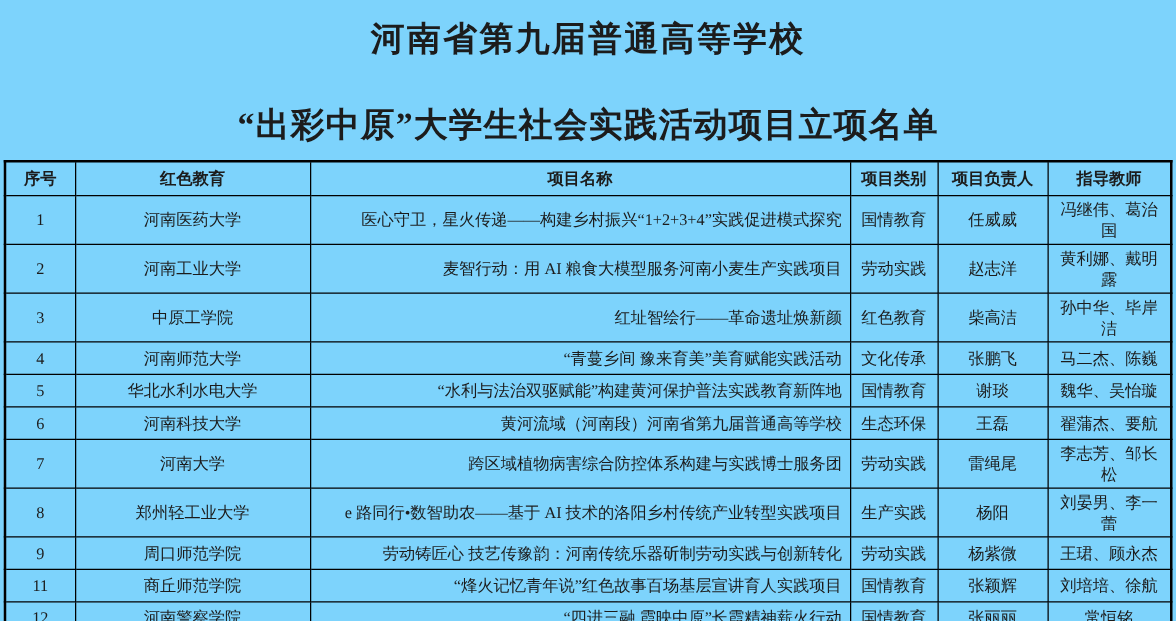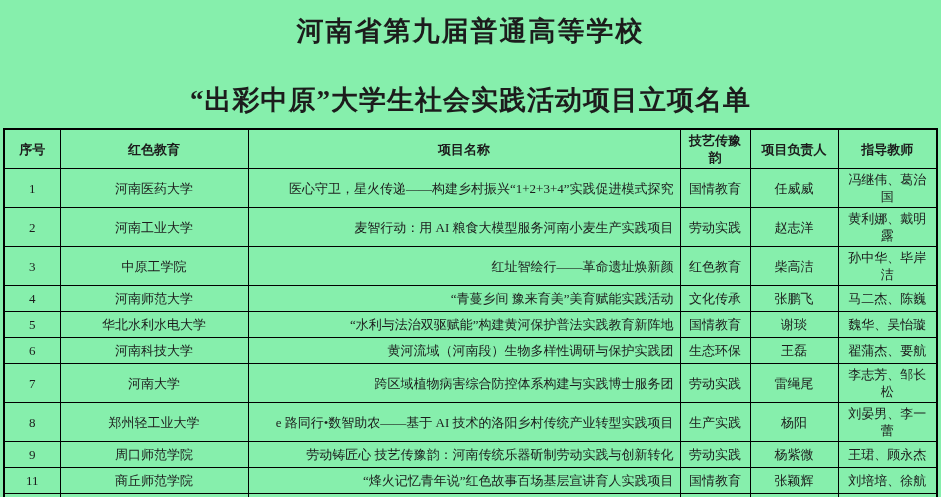--- a/index.html
+++ b/index.html
@@ -4,21 +4,21 @@
 <style>
   * { margin: 0; padding: 0; box-sizing: border-box; }
   html, body {
     background: #ffffff;
     font-family: "Liberation Serif", "DejaVu Serif", serif;
     color: #1c1c1c;
   }
   .page {
     width: 941px;
     height: 497px;
-    background: #86efac;
+    background: #7dd3fc;
     overflow: hidden;
   }
   .doc-header {
     text-align: center;
     padding-top: 12px;
   }
   .title-line-1 {
     font-size: 27px;
     font-weight: bold;
     line-height: 38px;
@@ -78,21 +78,21 @@
       <col style="width:432px">
       <col style="width:70px">
       <col style="width:88px">
       <col style="width:99px">
     </colgroup>
     <thead>
       <tr>
         <th>序号</th>
         <th>红色教育</th>
         <th>项目名称</th>
-        <th>技艺传豫韵</th>
+        <th>项目类别</th>
         <th>项目负责人</th>
         <th>指导教师</th>
       </tr>
     </thead>
     <tbody>
         <tr>
     <td class="c-no">1</td>
     <td class="c-school">河南医药大学</td>
     <td class="c-project">医心守卫，星火传递——构建乡村振兴“1+2+3+4”实践促进模式探究</td>
     <td class="c-cat">国情教育</td>
@@ -127,21 +127,21 @@
     <td class="c-no">5</td>
     <td class="c-school">华北水利水电大学</td>
     <td class="c-project">“水利与法治双驱赋能”构建黄河保护普法实践教育新阵地</td>
     <td class="c-cat">国情教育</td>
     <td class="c-leader">谢琰</td>
     <td class="c-teacher">魏华、吴怡璇</td>
   </tr>
         <tr>
     <td class="c-no">6</td>
     <td class="c-school">河南科技大学</td>
-    <td class="c-project">黄河流域（河南段）生物多样性调研与保护实践团</td>
+    <td class="c-project">黄河流域（河南段）河南省第九届普通高等学校</td>
     <td class="c-cat">生态环保</td>
     <td class="c-leader">王磊</td>
     <td class="c-teacher">翟蒲杰、要航</td>
   </tr>
         <tr>
     <td class="c-no">7</td>
     <td class="c-school">河南大学</td>
     <td class="c-project">跨区域植物病害综合防控体系构建与实践博士服务团</td>
     <td class="c-cat">劳动实践</td>
     <td class="c-leader">雷绳尾</td>

